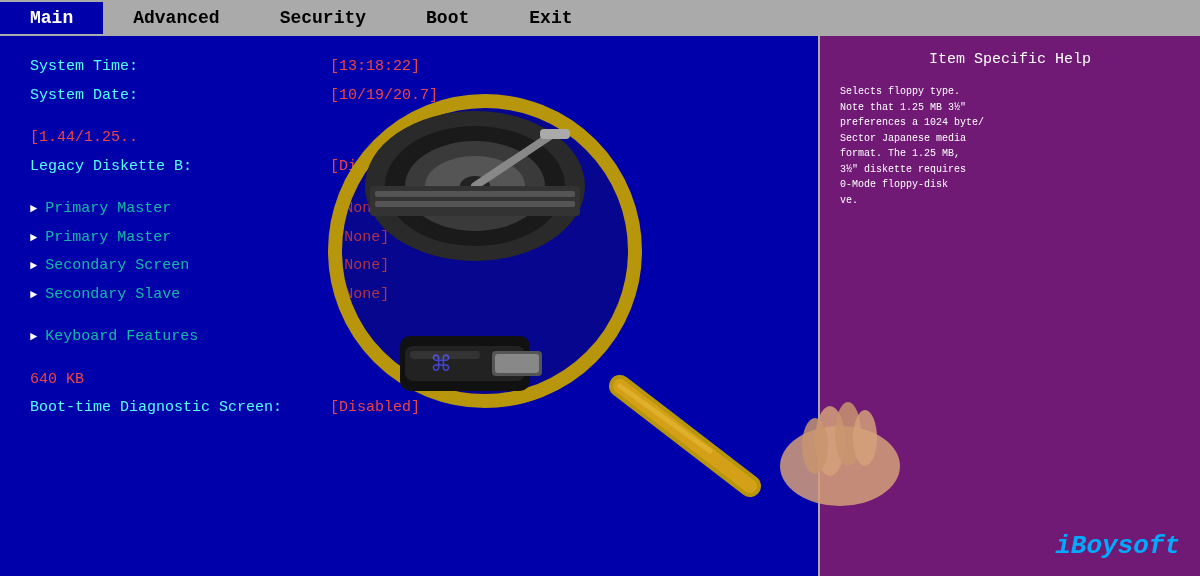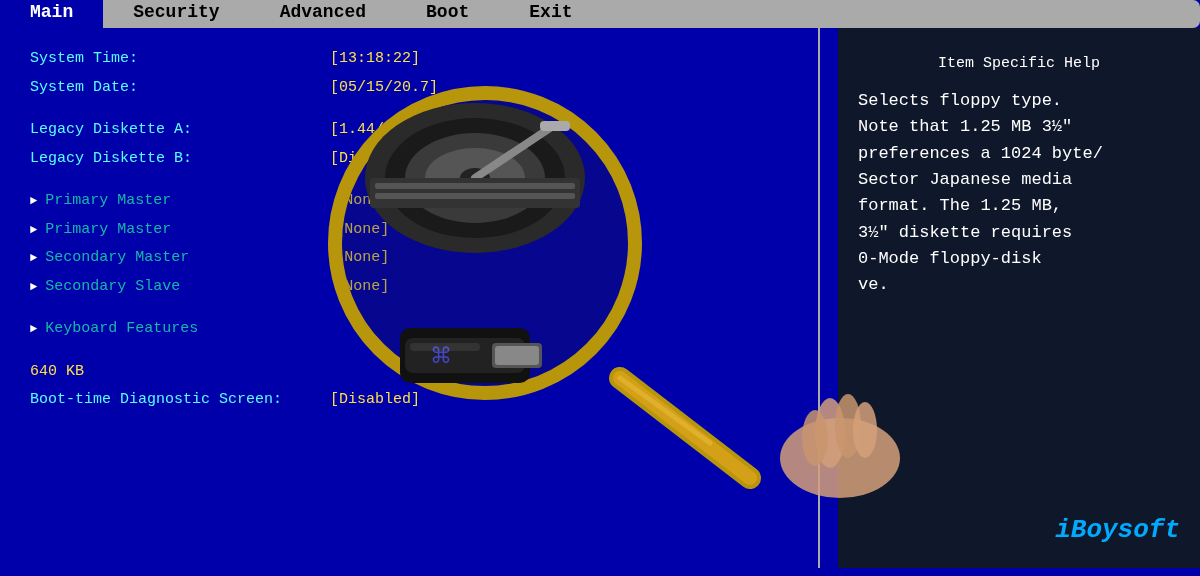--- a/index.html
+++ b/index.html
@@ -14,41 +14,39 @@
       position: relative;
     }
 
     
     .menu-bar {
       display: flex;
       background: #aaaaaa;
       color: #000000;
       font-size: 18px;
       font-weight: bold;
-      height: 28px;
-      align-items: flex-end;
-      border-radius: 7px;
+      height: 36px;
+      align-items: center;
     }
 
     .menu-item {
       padding: 6px 30px;
       color: #000000;
       cursor: pointer;
     }
 
     .menu-item.active {
       background: #0000aa;
       color: #ffffff;
     }
 
     
     .content-area {
       display: flex;
       height: calc(576px - 36px);
-      gap: 18px;
     }
 
     
     .left-panel {
       flex: 0 0 820px;
       padding: 20px 30px;
       position: relative;
       border-right: 2px solid #aaaaaa;
     }
 
@@ -58,21 +56,21 @@
       font-size: 15px;
       line-height: 1.5;
     }
 
     .bios-label {
       color: #55ffff;
       min-width: 300px;
     }
 
     .bios-value {
-      color: #fde047;
+      color: #ef4444;
     }
 
     .bios-section-gap {
       height: 14px;
     }
 
     .bios-row-arrow {
       display: flex;
       margin-bottom: 6px;
       font-size: 15px;
@@ -87,80 +85,79 @@
     }
 
     .bios-label-arrow {
       color: #14b8a6;
       min-width: 290px;
     }
 
     
     .right-panel {
       flex: 1;
-      padding: 24px 20px;
+      padding: 12px 20px;
       font-size: 14px;
       line-height: 1.6;
       color: #ffffff;
-      background: #0f172a;
+      background: #701a75;
     }
 
     .help-title {
       text-align: center;
       font-size: 15px;
       margin-bottom: 12px;
       color: #ffffff;
     }
 
     .help-text {
-      font-size: 17px;
+      font-size: 10px;
       line-height: 1.55;
       color: #ffffff;
     }
 
     
     .illustrations {
       position: absolute;
       top: 50px;
       left: 320px;
       width: 500px;
       height: 420px;
       z-index: 5;
       pointer-events: none;
     }
   </style>
 </head>
 <body>
 
 <div class="menu-bar">
   <div class="menu-item active">Main</div>
+  <div class="menu-item">Advanced</div>
   <div class="menu-item">Security</div>
-  <div class="menu-item">Advanced</div>
   <div class="menu-item">Boot</div>
   <div class="menu-item">Exit</div>
 </div>
 
 <div class="content-area">
 
   <div class="left-panel">
 
     <div class="bios-row">
       <span class="bios-label">System Time:</span>
       <span class="bios-value">[13:18:22]</span>
     </div>
 
     <div class="bios-row">
       <span class="bios-label">System Date:</span>
-      <span class="bios-value">[05/15/20.7]</span>
-    </div>
-
-    <div class="bios-section-gap"></div>
-
-    <div class="bios-row">
-      <span class="bios-label">Legacy Diskette A:</span>
+      <span class="bios-value">[10/19/20.7]</span>
+    </div>
+
+    <div class="bios-section-gap"></div>
+
+    <div class="bios-row">
       <span class="bios-value">[1.44/1.25..</span>
     </div>
 
     <div class="bios-row">
       <span class="bios-label">Legacy Diskette B:</span>
       <span class="bios-value">[Disabl...</span>
     </div>
 
     <div class="bios-section-gap"></div>
 
@@ -171,21 +168,21 @@
     </div>
 
     <div class="bios-row-arrow">
       <span class="arrow">►</span>
       <span class="bios-label-arrow">Primary Master</span>
       <span class="bios-value">[None]</span>
     </div>
 
     <div class="bios-row-arrow">
       <span class="arrow">►</span>
-      <span class="bios-label-arrow">Secondary Master</span>
+      <span class="bios-label-arrow">Secondary Screen</span>
       <span class="bios-value">[None]</span>
     </div>
 
     <div class="bios-row-arrow">
       <span class="arrow">►</span>
       <span class="bios-label-arrow">Secondary Slave</span>
       <span class="bios-value">[None]</span>
     </div>
 
     <div class="bios-section-gap"></div>
@@ -258,18 +255,18 @@
       <span>Selects floppy type.</span><br>
       <span>Note that 1.25 MB 3½"</span><br>
       <span>preferences a 1024 byte/</span><br>
       <span>Sector Japanese media</span><br>
       <span>format.  The 1.25 MB,</span><br>
       <span>3½" diskette requires</span><br>
       <span>0-Mode floppy-disk</span><br>
       <span>ve.</span>
     </div>
 
-    <div style="position:absolute;bottom:24px;right:20px;font-size:26px;font-weight:bold;font-style:italic;z-index:20;">
+    <div style="position:absolute;bottom:8px;right:20px;font-size:26px;font-weight:bold;font-style:italic;z-index:20;">
       <span style="color:#00aaff;">i</span><span style="color:#00aaff;">Boysoft</span>
     </div>
   </div>
 
 </div>
 
 </body></html>

